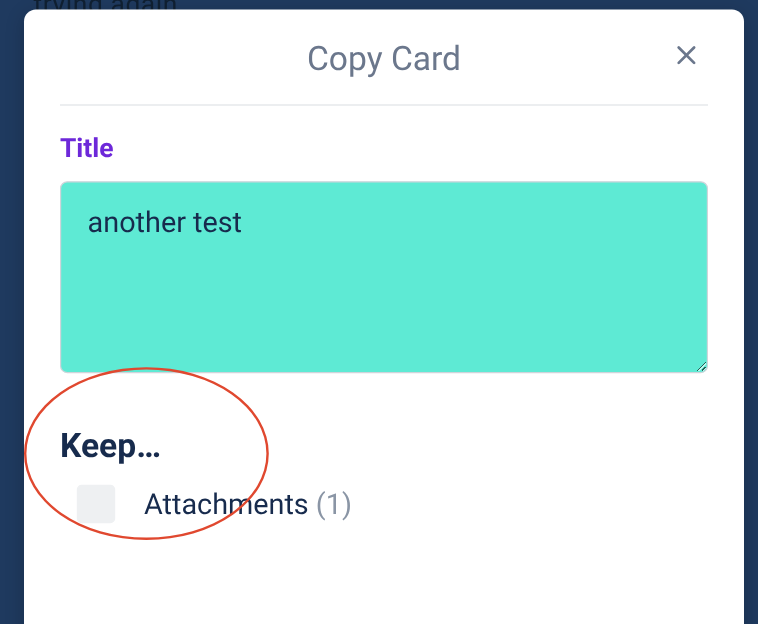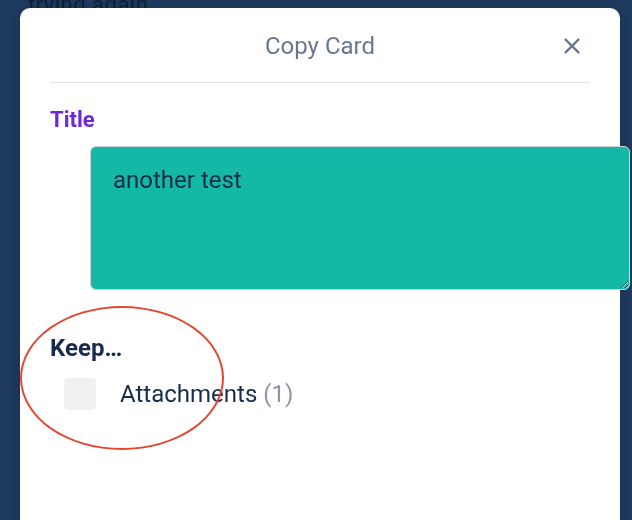--- a/index.html
+++ b/index.html
@@ -25,21 +25,21 @@
     .modal-header {
       display: flex;
       align-items: center;
       justify-content: center;
       position: relative;
       padding-bottom: 22px;
       border-bottom: 1px solid #e0e3e6;
       margin-bottom: 24px;
     }
     .modal-title {
-      font-size: 24px;
+      font-size: 28px;
       font-weight: 400;
       color: #6b778c;
     }
     .close-btn {
       position: absolute;
       right: 4px;
       top: 0px;
       width: 28px;
       height: 28px;
       display: flex;
@@ -50,34 +50,33 @@
     }
     .close-btn svg { width: 22px; height: 22px; }
     .field-label {
       font-size: 22px;
       font-weight: 700;
       color: #6d28d9;
       margin-bottom: 14px;
     }
     .title-input {
       width: 100%;
-      height: 144px;
+      height: 160px;
       border: 1px solid #cfd4da;
       border-radius: 6px;
-      background: #14b8a6;
+      background: #5eead4;
       padding: 18px 22px;
       font-size: 24px;
       color: #172b4d;
       font-family: inherit;
       resize: both;
       line-height: 1.3;
-      margin-left: 40px;
     }
     .section-label {
-      font-size: 24px;
+      font-size: 28px;
       font-weight: 700;
       color: #172b4d;
       margin-top: 40px;
       margin-bottom: 16px;
     }
     .checkbox-row {
       display: flex;
       align-items: center;
       gap: 24px;
       margin-left: 14px;

